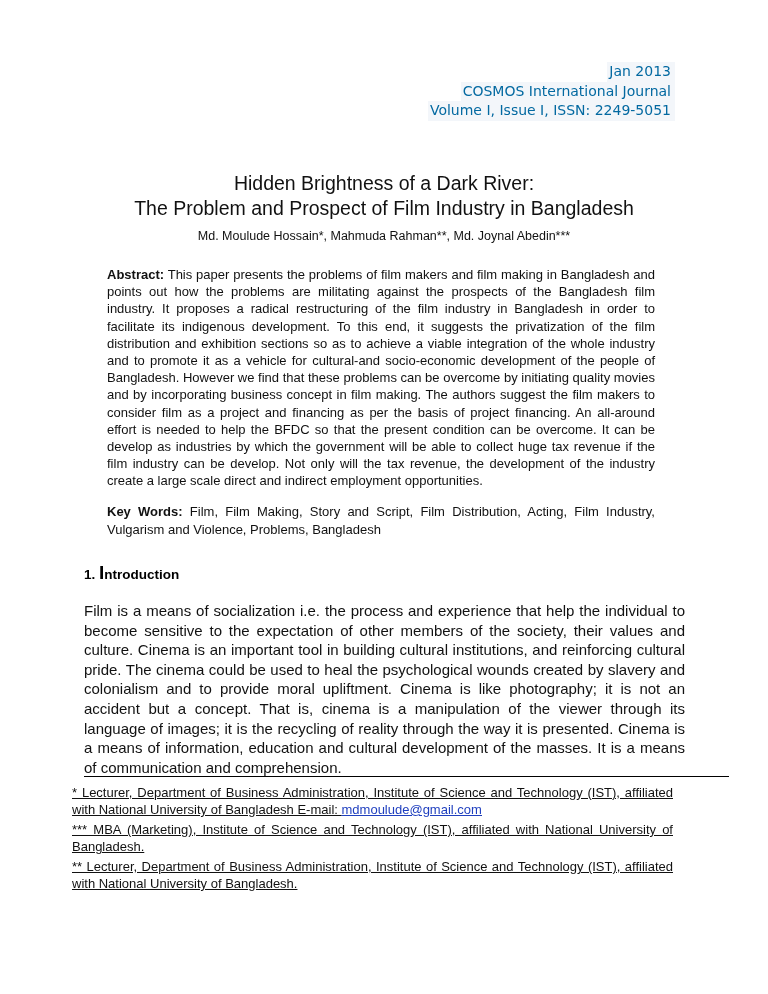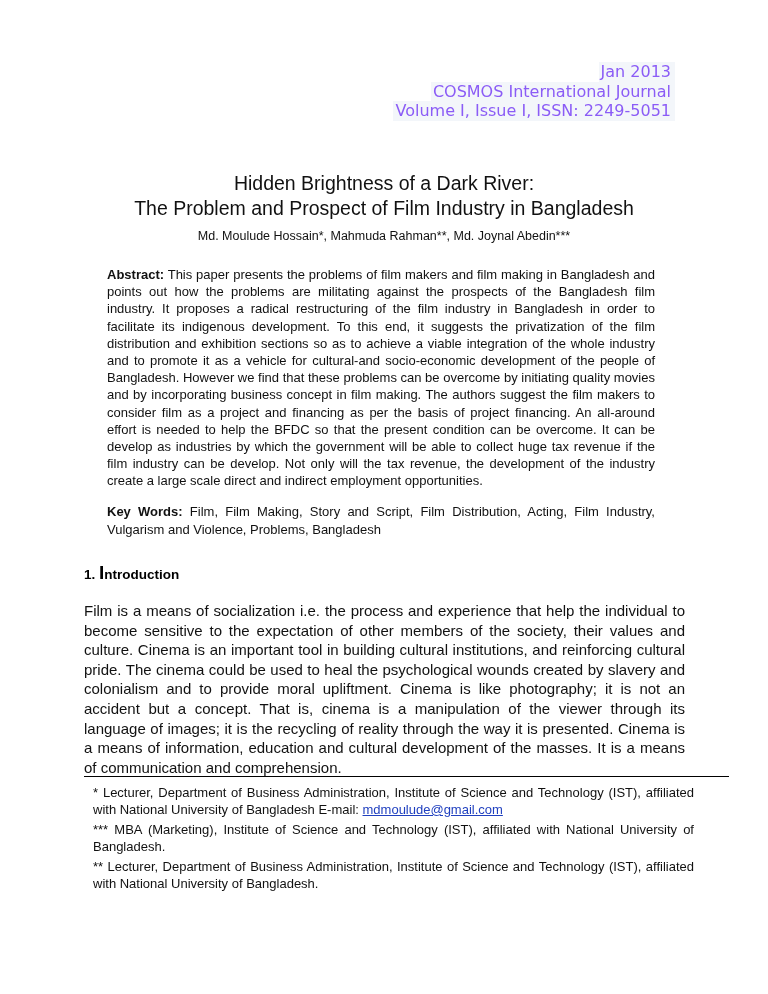--- a/index.html
+++ b/index.html
@@ -3,22 +3,22 @@
   <meta charset="utf-8">
   <style>
     html, body { margin: 0; padding: 0; background: #ffffff; }
     body { width: 768px; height: 994px; position: relative; overflow: hidden; color: #000; }
     .page { position: absolute; left: 0; top: 0; width: 768px; height: 994px; background: #fff; }
 
     .journal-header {
       position: absolute; right: 93px; top: 62px;
       text-align: right;
       font-family: "DejaVu Sans", sans-serif;
-      font-size: 16px; line-height: 19.5px;
-      color: #8b5cf6;
+      font-size: 14px; line-height: 19.5px;
+      color: #0369a1;
     }
     .journal-header .hl { background: #f3f6fa; padding: 0 4px 0 2px; display: inline-block; }
 
     .title-block {
       position: absolute; left: 84px; width: 600px; top: 171px;
       text-align: center;
       font-family: "Liberation Sans", sans-serif;
     }
     .title-line { font-size: 19.5px; line-height: 25px; color: #111; }
     .authors { font-size: 12.5px; line-height: 18px; margin-top: 6px; color: #111; }
@@ -49,24 +49,24 @@
       font-family: "Liberation Sans", sans-serif;
       font-size: 15px; line-height: 19.6px;
       text-align: justify; color: #111; margin-top: 15px;
     }
 
     .footnote-rule {
       position: absolute; left: 84px; top: 776px; width: 645px; height: 0;
       border-top: 1.3px solid #000;
     }
     .footnotes {
-      position: absolute; left: 93px; width: 601px; top: 784px;
+      position: absolute; left: 72px; width: 601px; top: 784px;
       font-family: "Liberation Sans", sans-serif;
       font-size: 13px; line-height: 17px;
-      text-align: justify; color: #111;
+      text-align: justify; color: #111; text-decoration: underline;
     }
     .footnote { margin-bottom: 3px; }
     .footnote a { color: #1f3fbf; text-decoration: underline; }
   </style>
 </head>
 <body>
 
 <div class="page">
 
   <div class="journal-header">

